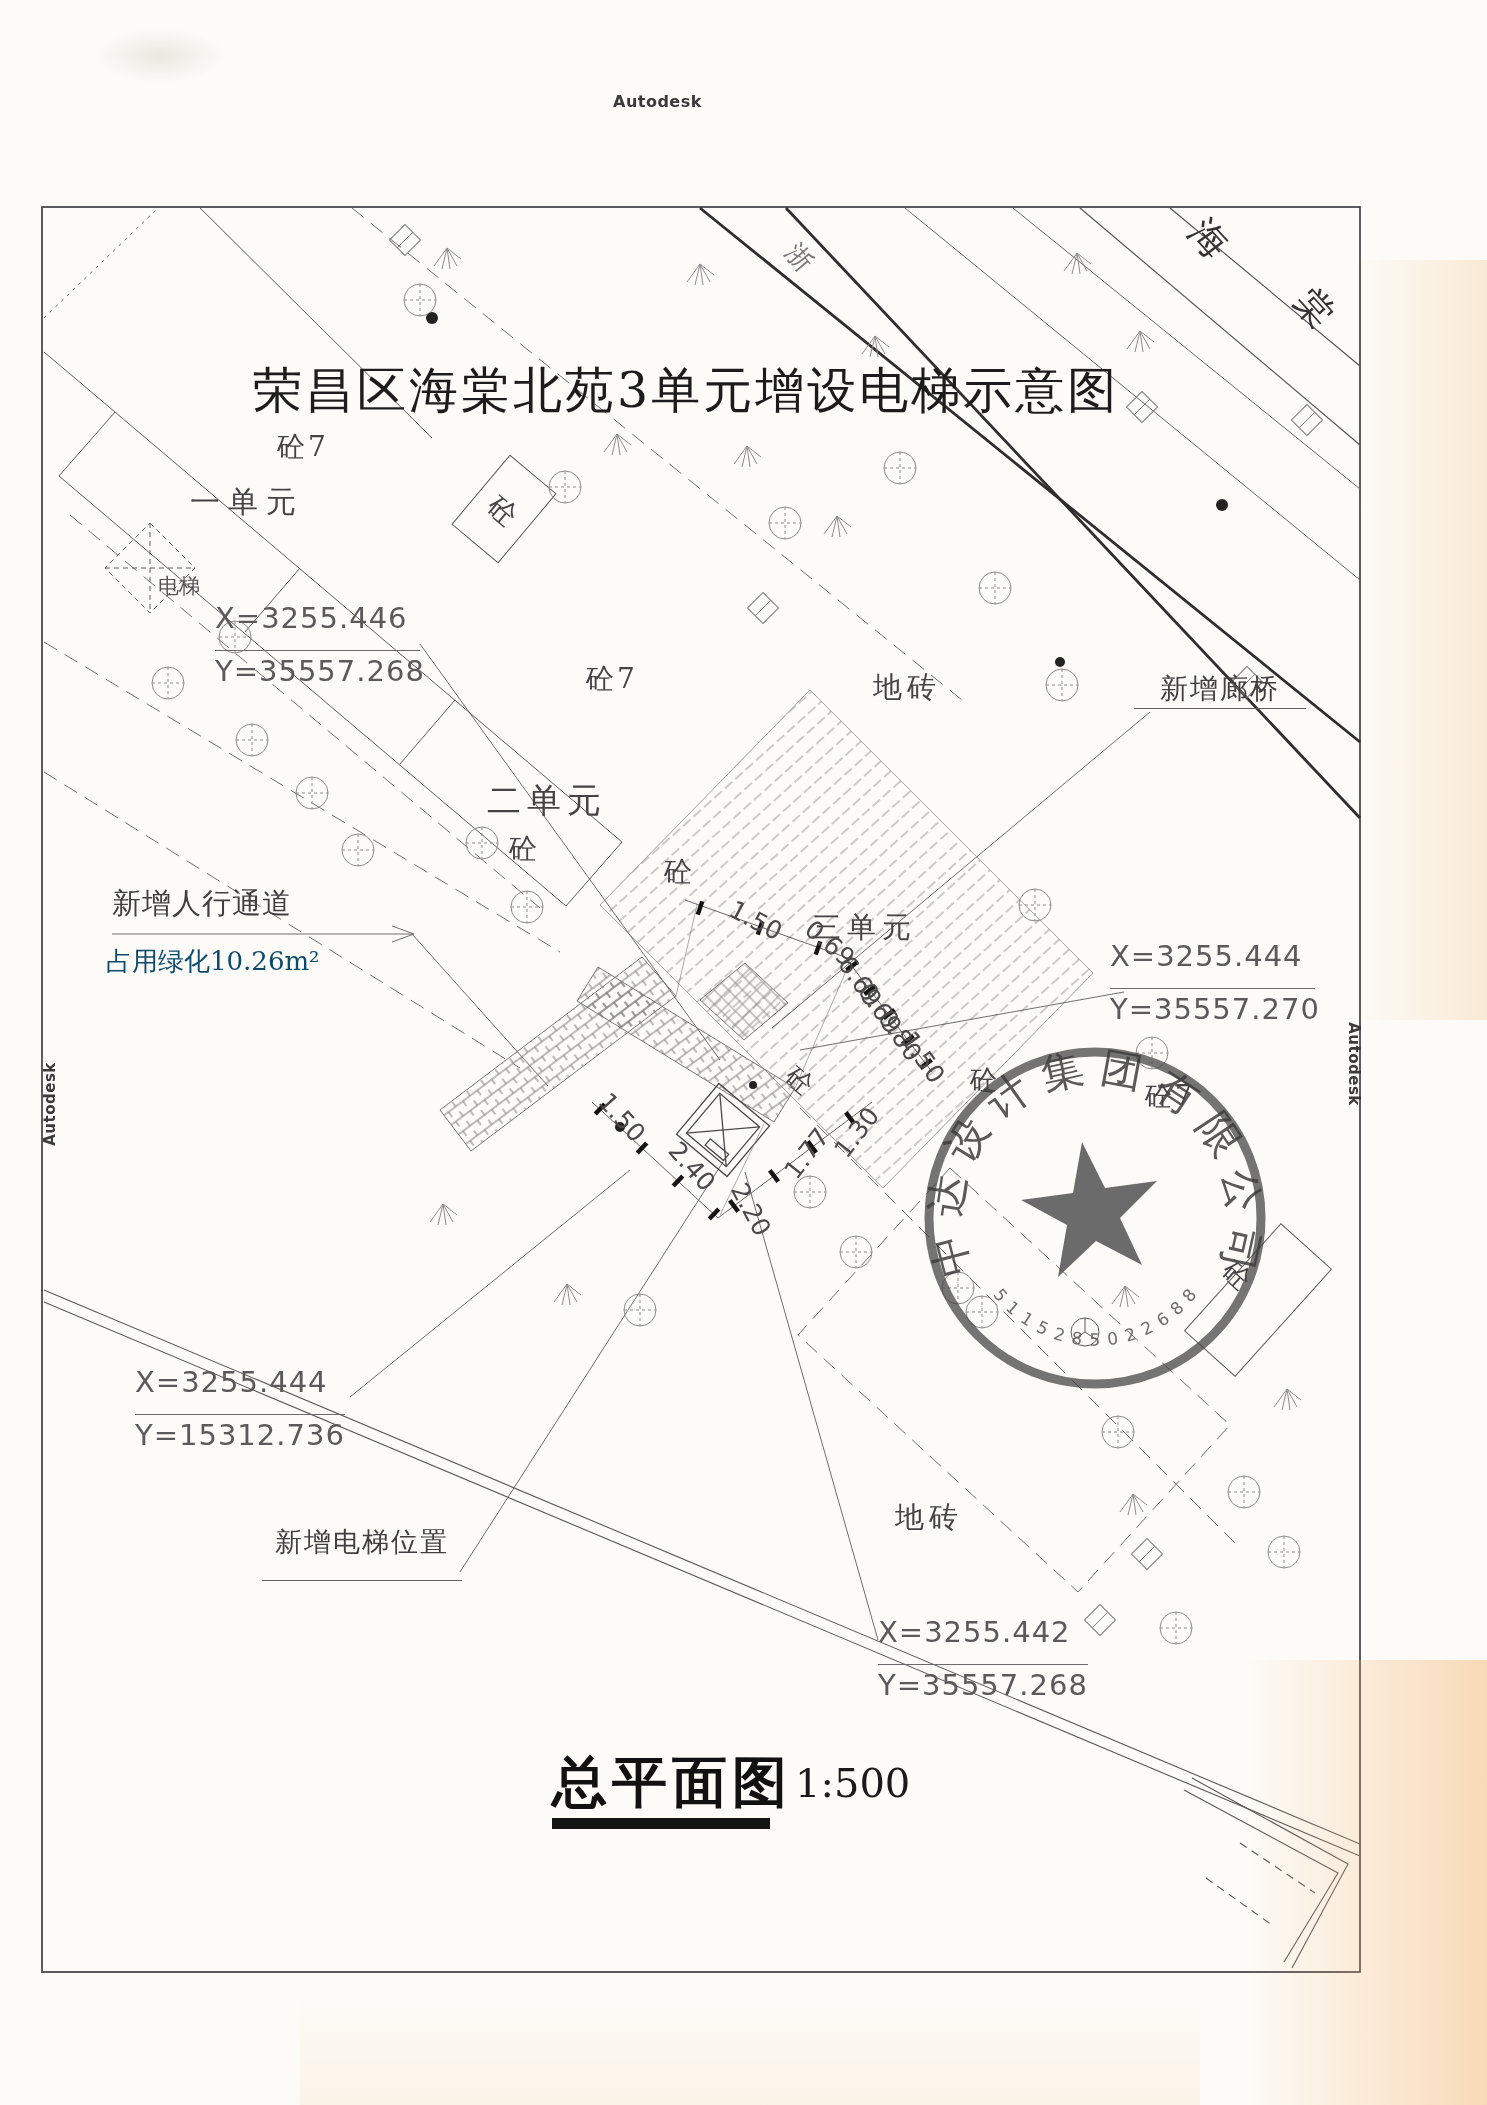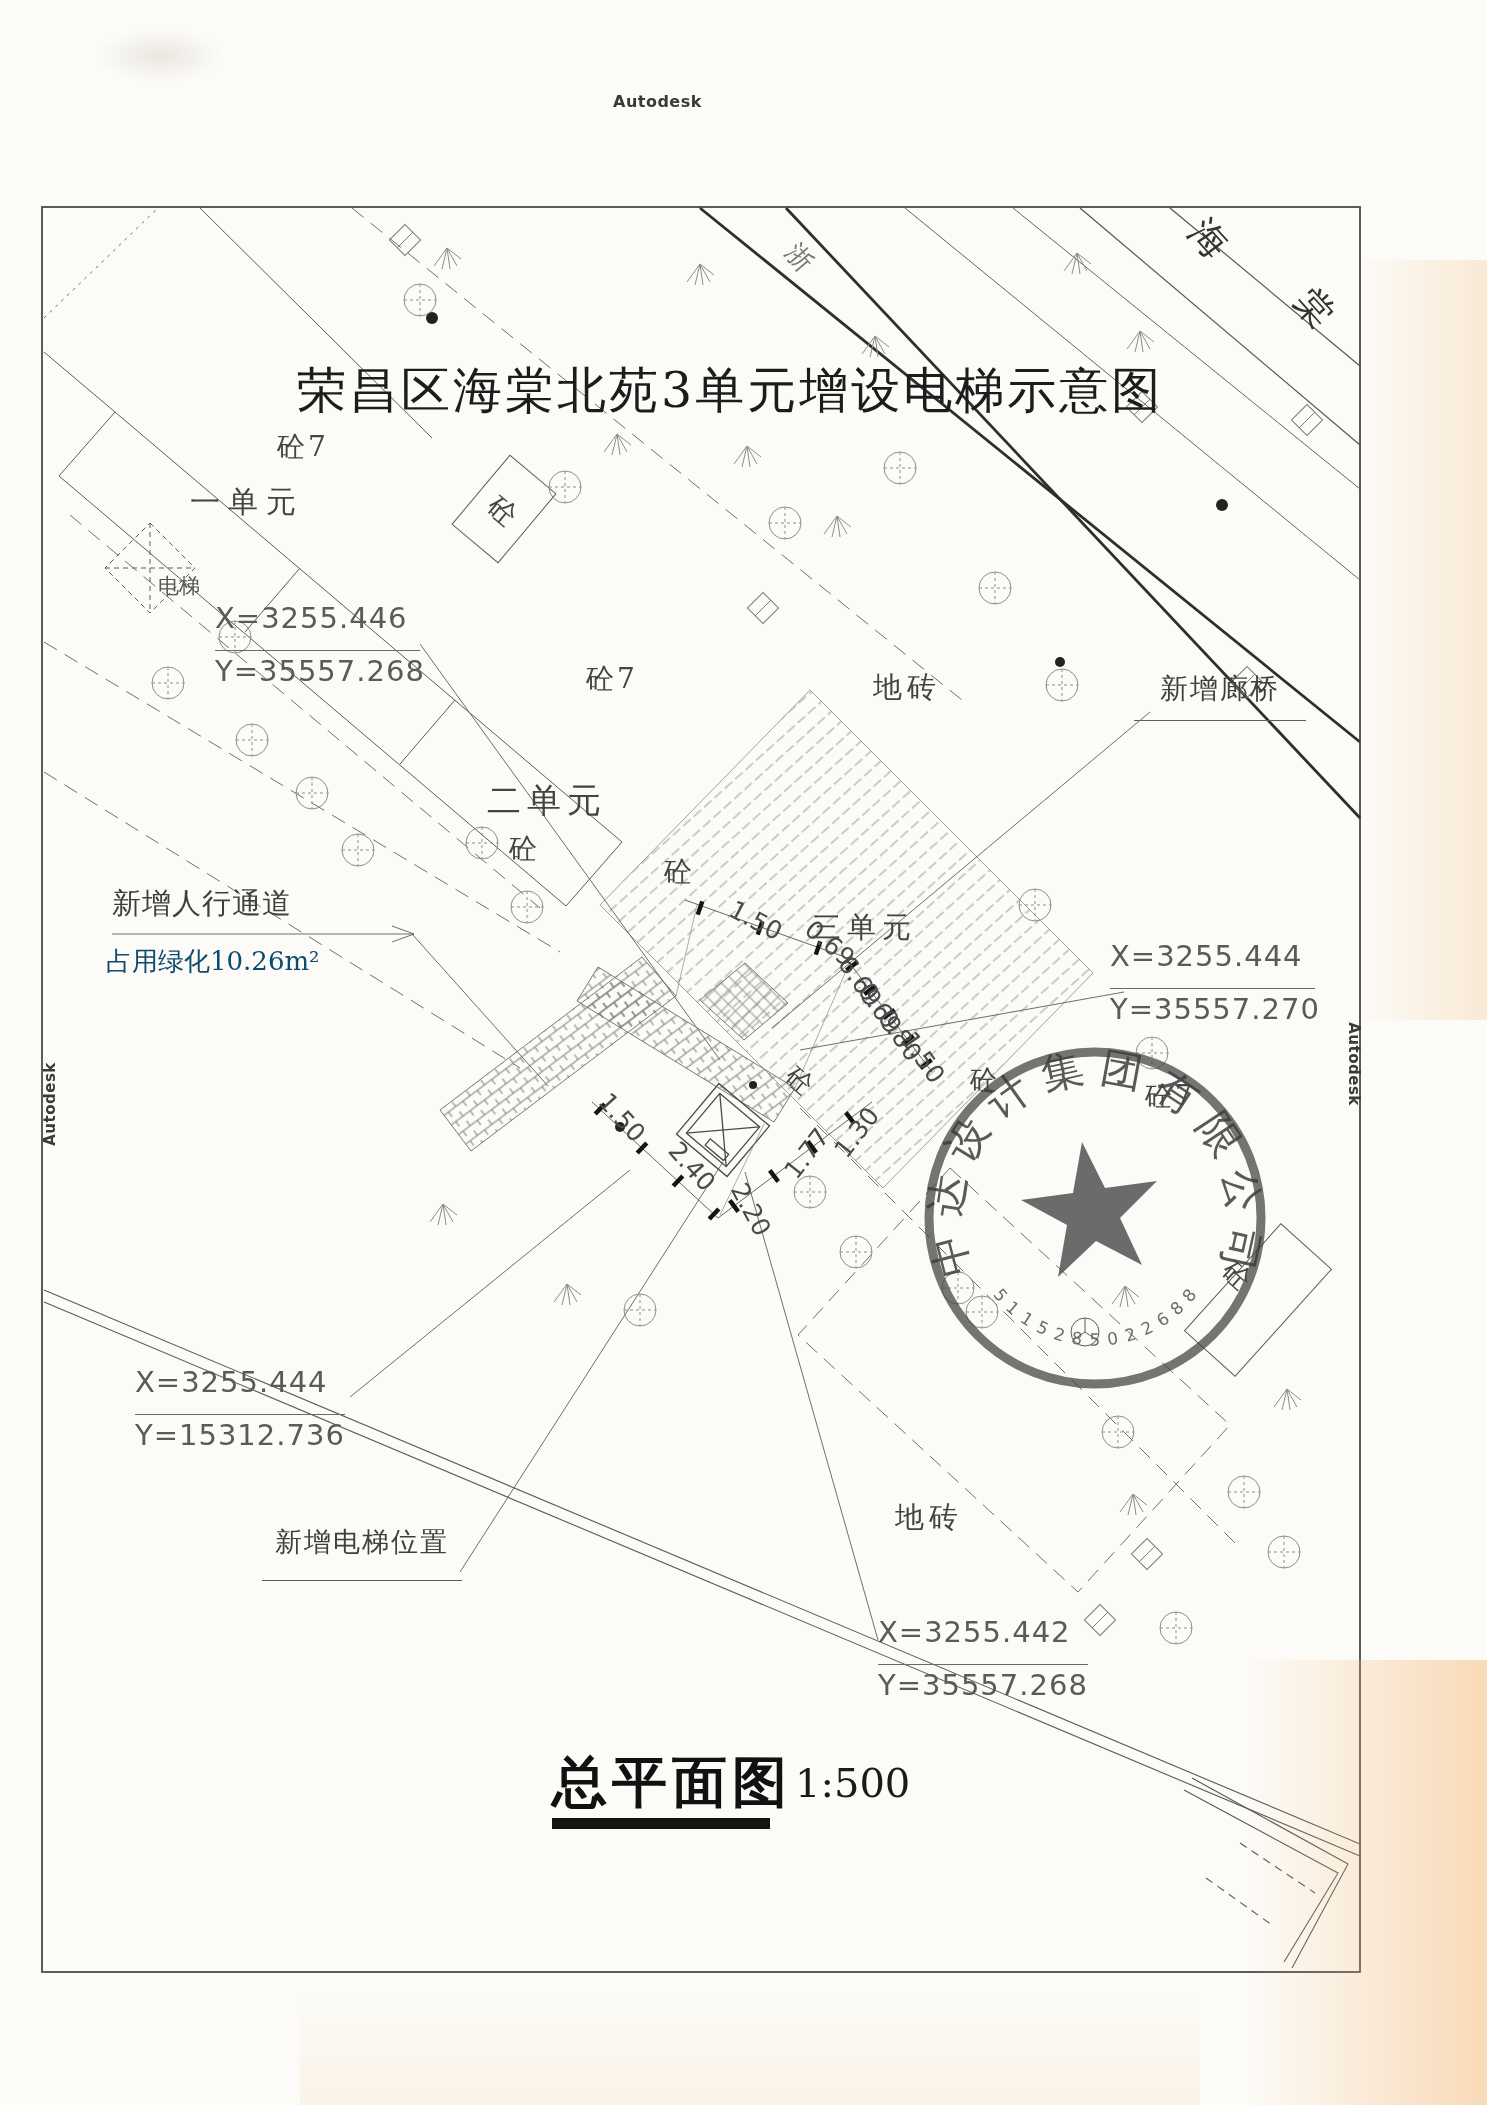--- a/index.html
+++ b/index.html
@@ -2,21 +2,21 @@
 <html><head>
 <meta charset="utf-8">
 <style>
   html,body{margin:0;padding:0;background:#d8d5d0;}
   #page{position:relative;width:1487px;height:2105px;background:#fcfbf7;overflow:hidden;
         font-family:"DejaVu Sans",sans-serif;}
   svg.plan{position:absolute;left:0;top:0;}
   .lbl{position:absolute;white-space:nowrap;color:#4e4e4e;}
   .cjk{font-family:"DejaVu Serif",serif;}
   .num{font-family:"DejaVu Sans",sans-serif;}
-  .title{font-size:49px;color:#1c1c1c;letter-spacing:3px;font-family:"DejaVu Serif",serif;margin-left:44px;}
+  .title{font-size:49px;color:#1c1c1c;letter-spacing:3px;font-family:"DejaVu Serif",serif;}
   .wm{font-size:16px;font-weight:bold;color:#3a3a3a;letter-spacing:.5px;}
   .coord{font-size:29px;color:#5a5a5a;letter-spacing:1px;line-height:40px;}
   .coord .xrow{border-bottom:1.6px solid #6a6a6a;padding-bottom:12px;}
   .small-cjk{font-size:28px;color:#444;letter-spacing:3px;}
   .callout{font-size:28px;color:#3f3f3f;letter-spacing:2px;text-align:center;}
   .callout.ul{border-bottom:1.4px solid #5f5f5f;}
   .dim{font-size:25px;color:#4a4a4a;transform-origin:center;}
   .rot{transform-origin:center;}
   .footer-title{font-size:55px;font-weight:bold;color:#111;letter-spacing:5px;font-family:"DejaVu Serif",serif;}
   .footer-bar{position:absolute;background:#141414;}
@@ -262,21 +262,21 @@
   </div>
   <div class="lbl coord num" style="left:135px;top:1362px;width:210px">
     <div class="xrow">X=3255.444</div>
     <div>Y=15312.736</div>
   </div>
   <div class="lbl coord num" style="left:878px;top:1612px;width:210px">
     <div class="xrow">X=3255.442</div>
     <div>Y=35557.268</div>
   </div>
 
-  <div class="lbl cjk callout ul" style="left:1134px;top:670px;width:172px;padding-bottom:12px">新增廊桥</div>
+  <div class="lbl cjk callout ul" style="left:1134px;top:670px;width:172px;padding-bottom:0">新增廊桥</div>
   <div class="lbl cjk" style="left:112px;top:884px;font-size:29px;color:#3f3f3f;letter-spacing:1px">新增人行通道</div>
   <div class="lbl cjk" style="left:106px;top:944px;font-size:26px;color:#0c4a6e">占用绿化10.26m²</div>
   <div class="lbl cjk callout ul" style="left:262px;top:1524px;width:200px;font-size:27px;padding-bottom:20px">新增电梯位置</div>
 
   <div class="lbl cjk small-cjk" style="left:190px;top:482px;font-size:30px;letter-spacing:8px">一单元</div>
   <div class="lbl cjk small-cjk" style="left:487px;top:778px;font-size:34px;letter-spacing:6px">二单元</div>
   <div class="lbl cjk small-cjk" style="left:812px;top:908px;font-size:29px;letter-spacing:6px">三单元</div>
   <div class="lbl cjk" style="left:158px;top:572px;font-size:21px;color:#555">电梯</div>
 
   <div class="lbl cjk small-cjk" style="left:277px;top:428px">砼7</div>

